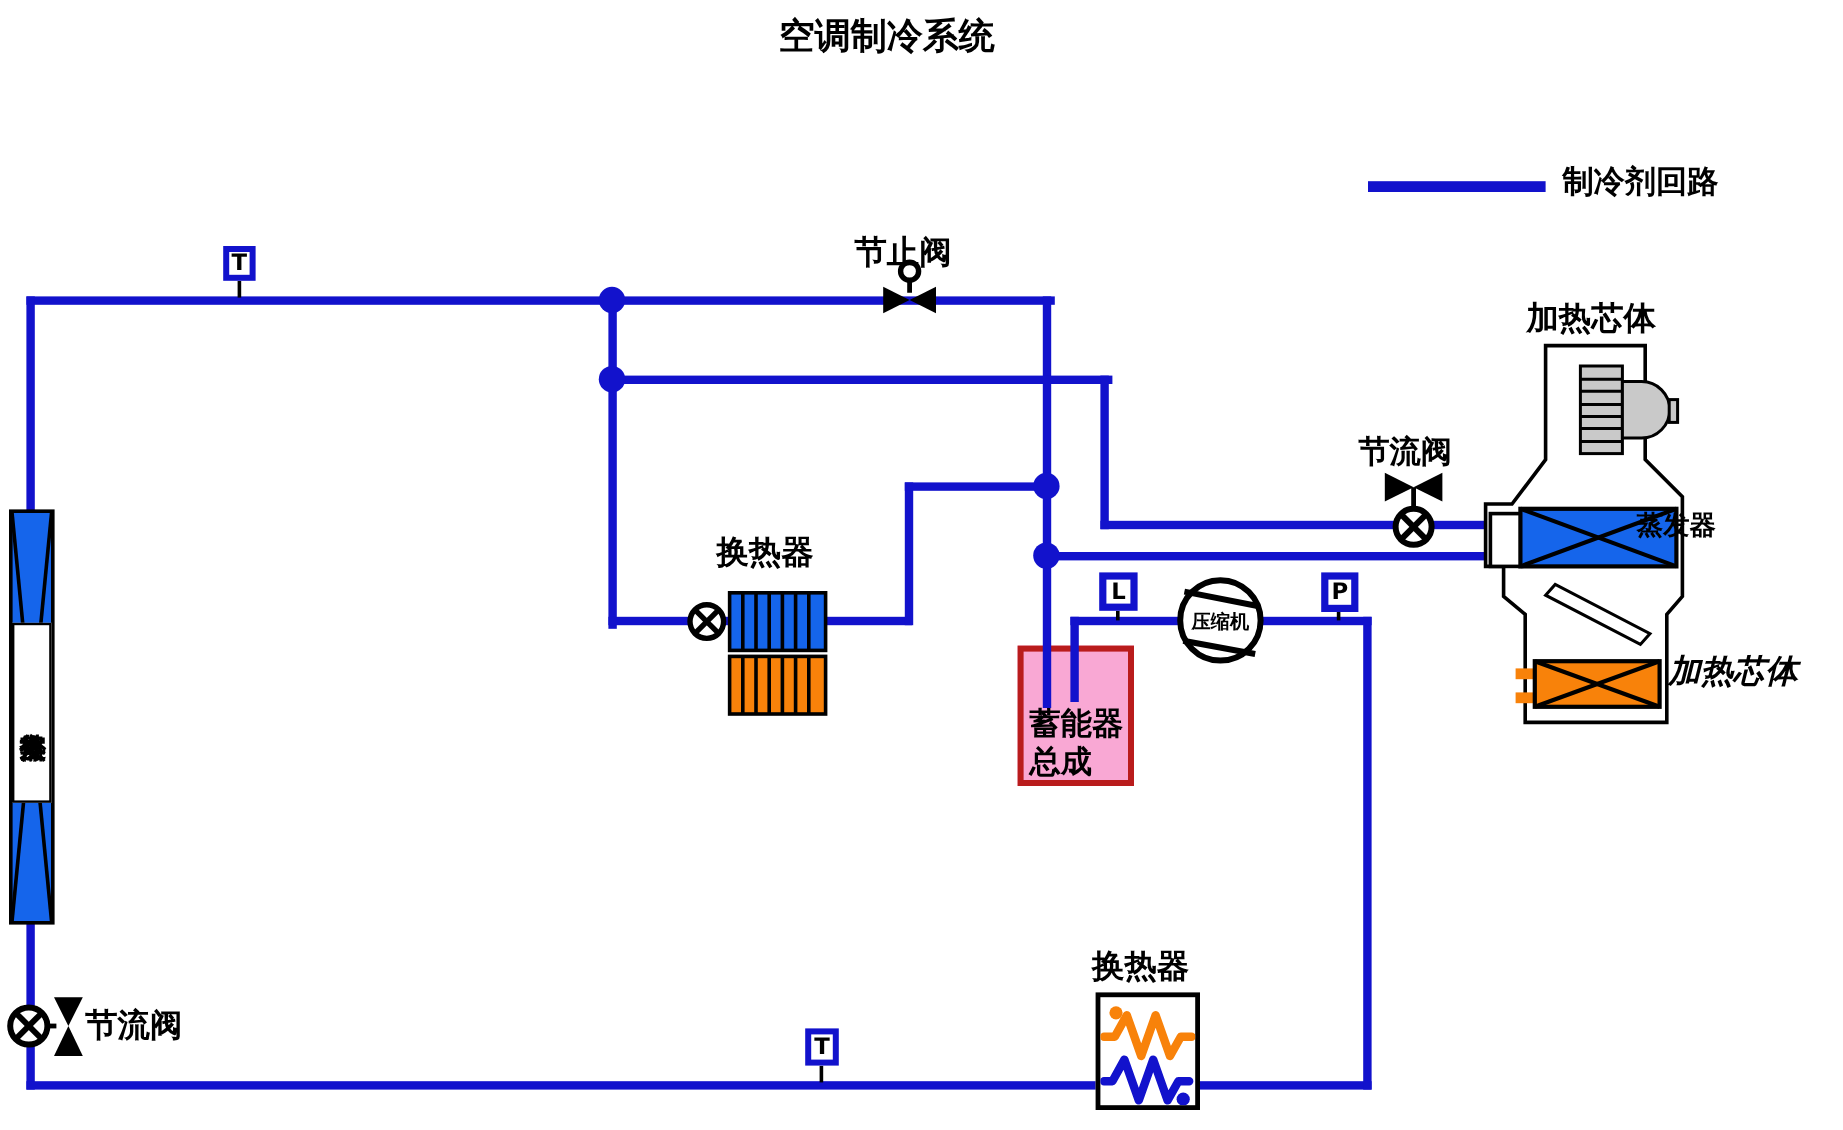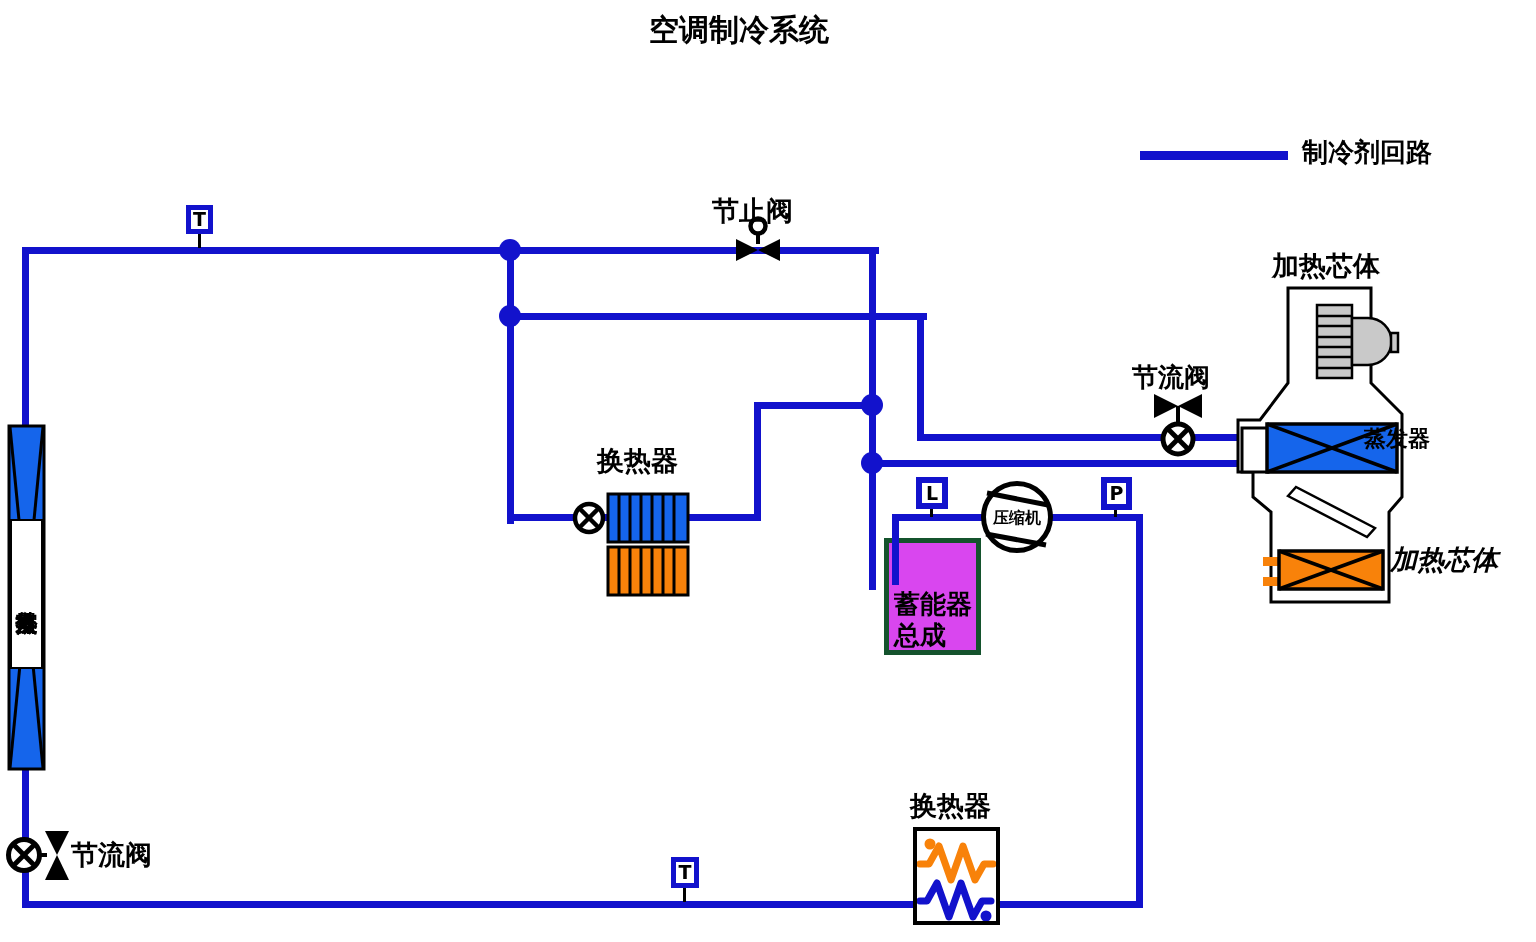--- a/index.html
+++ b/index.html
@@ -12,22 +12,22 @@
   .stage{position:relative;width:1536px;height:942px;background:#fff;overflow:hidden;
          font-family:"DejaVu Sans","Liberation Sans",sans-serif;}
   .pipe{position:absolute;background:var(--pipe);z-index:1;}
   .dot{position:absolute;width:22px;height:22px;border-radius:50%;background:var(--pipe);z-index:2;}
   .lbl{position:absolute;color:#000;font-weight:bold;white-space:nowrap;z-index:6;line-height:1;}
   .sensor{position:absolute;background:#fff;border:5px solid var(--pipe);color:#000;
           font-weight:bold;font-size:19px;display:flex;align-items:center;justify-content:center;
           z-index:6;line-height:1;}
   .stem{position:absolute;background:#000;z-index:5;}
   .svgabs{position:absolute;z-index:5;}
-  .box-acc{position:absolute;left:848px;top:538px;width:87px;height:107px;background:#d946ef;
-           border:5px solid #14532d;z-index:0;margin-left:36px;}
+  .box-acc{position:absolute;left:848px;top:538px;width:87px;height:107px;background:#f9a8d4;
+           border:5px solid #b91c1c;z-index:0;}
   .box-acc .txt{position:absolute;left:5px;top:46px;font-weight:bold;font-size:26px;line-height:31px;color:#000;}
   .box-bhx{position:absolute;left:913px;top:827px;width:79px;height:90px;background:#fff;
            border:4px solid #000;z-index:3;}
   .title{position:absolute;left:589px;top:10px;width:300px;text-align:center;
          font-size:30px;font-weight:bold;color:#000;z-index:6;}
   .legend-line{position:absolute;left:1140px;top:151px;width:148px;height:9px;background:var(--pipe);z-index:6;}
   .outhx-label{position:absolute;left:10px;top:519px;width:29px;height:146px;background:#fff;
                border:2px solid #000;z-index:4;display:flex;align-items:center;justify-content:center;
                writing-mode:vertical-rl;text-orientation:upright;font-size:22px;font-weight:bold;
                letter-spacing:1px;color:#000;line-height:1;}
@@ -92,21 +92,21 @@
 
   <div class="sensor" style="left:186px;top:205px;width:17px;height:19px;">T</div>
   <div class="stem" style="left:198px;top:234px;width:3px;height:14px;"></div>
 
   <svg class="svgabs" style="left:730px;top:214px;" width="58" height="50">
     <line x1="28" y1="18" x2="28" y2="30" style="stroke:#000;stroke-width:4;"></line>
     <circle cx="28" cy="12" r="7.5" style="fill:#fff;stroke:#000;stroke-width:4.5;"></circle>
     <polygon points="6,25 6,47 28,36" style="fill:#000;"></polygon>
     <polygon points="50,25 50,47 28,36" style="fill:#000;"></polygon>
   </svg>
-  <div class="lbl" style="left:712px;top:197px;font-size:27px;">节止阀</div>
+  <div class="lbl" style="left:712px;top:197px;font-size:27px;font-family:Liberation Serif, serif;">节止阀</div>
 
   <div class="lbl" style="left:597px;top:447px;font-size:27px;">换热器</div>
   <svg class="svgabs" style="left:606px;top:492px;z-index:3;" width="86" height="106">
     <rect x="2" y="2" width="80" height="48" style="fill:var(--cblue);stroke:#000;stroke-width:3;"></rect>
     <g style="stroke:#000;stroke-width:3;">
       <line x1="13" y1="2" x2="13" y2="50"></line>
         <line x1="24" y1="2" x2="24" y2="50"></line>
       <line x1="35" y1="2" x2="35" y2="50"></line>
         <line x1="46" y1="2" x2="46" y2="50"></line>
       <line x1="57" y1="2" x2="57" y2="50"></line>

